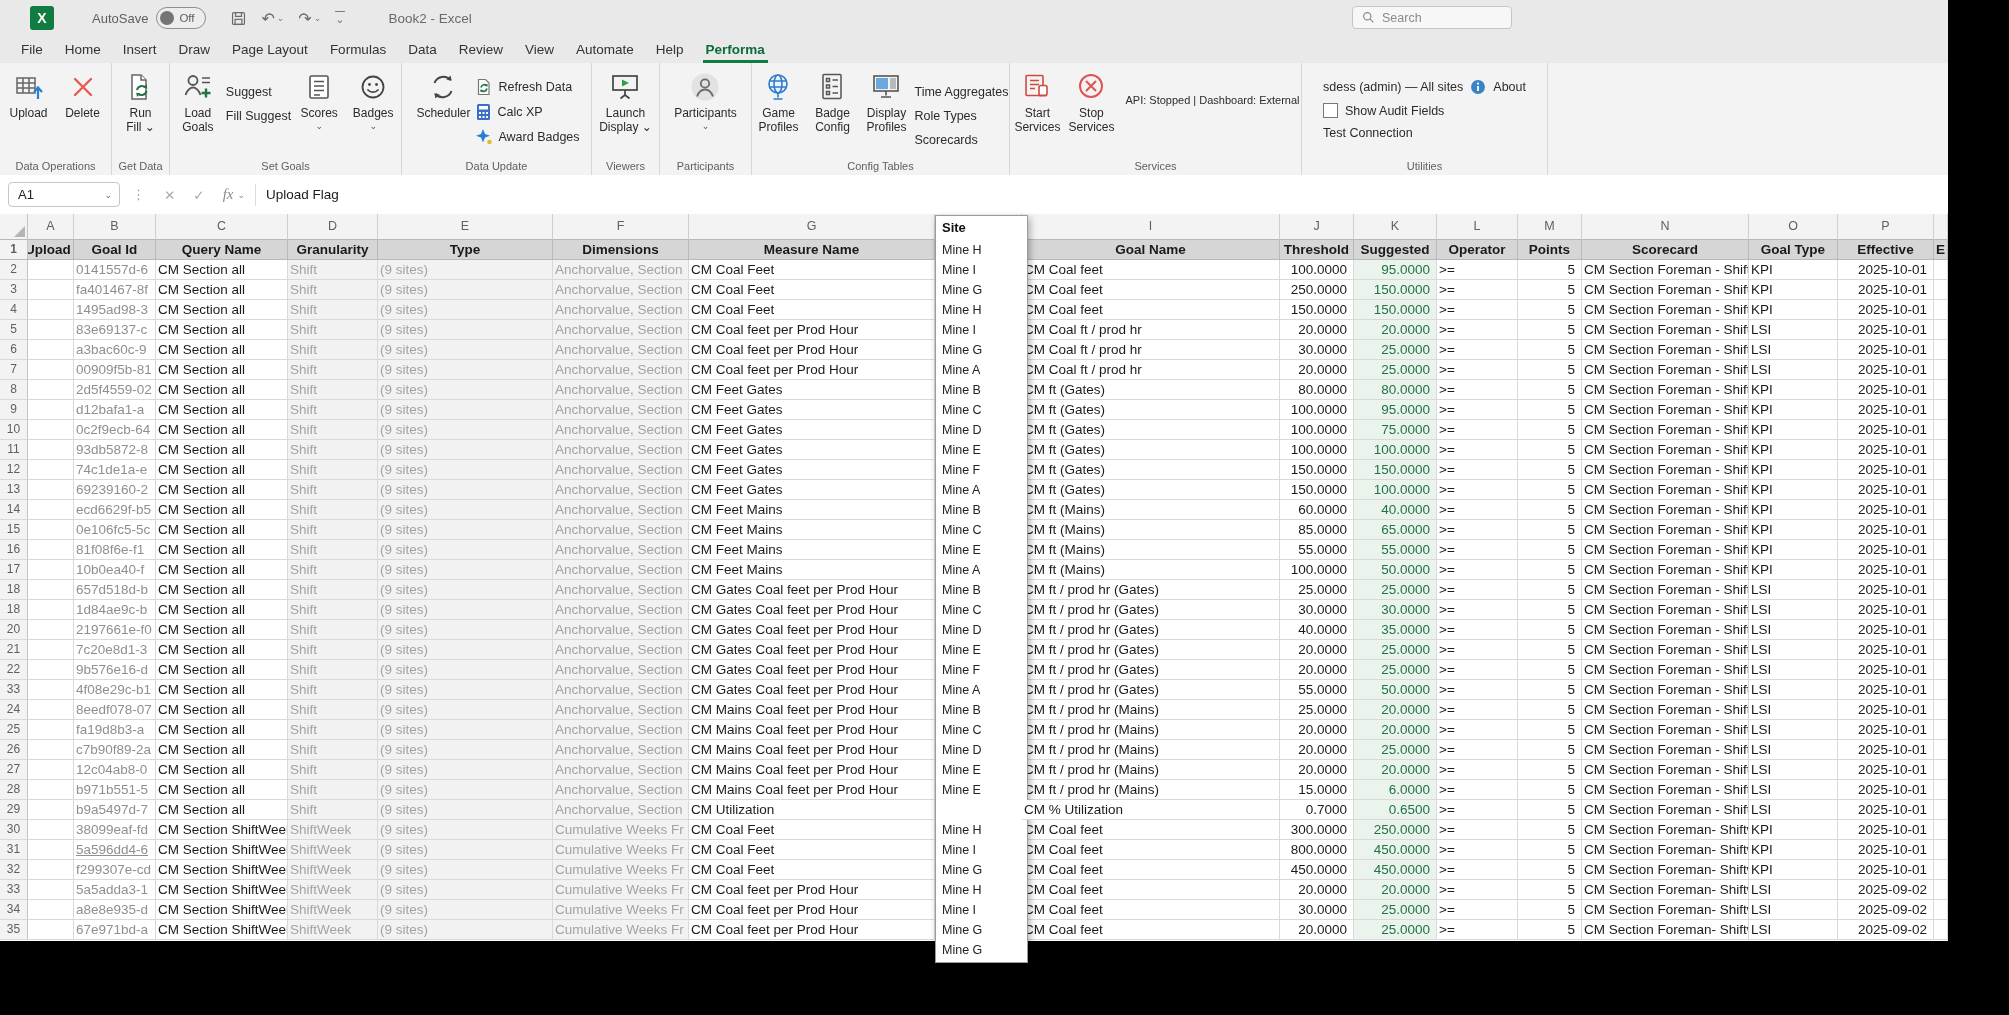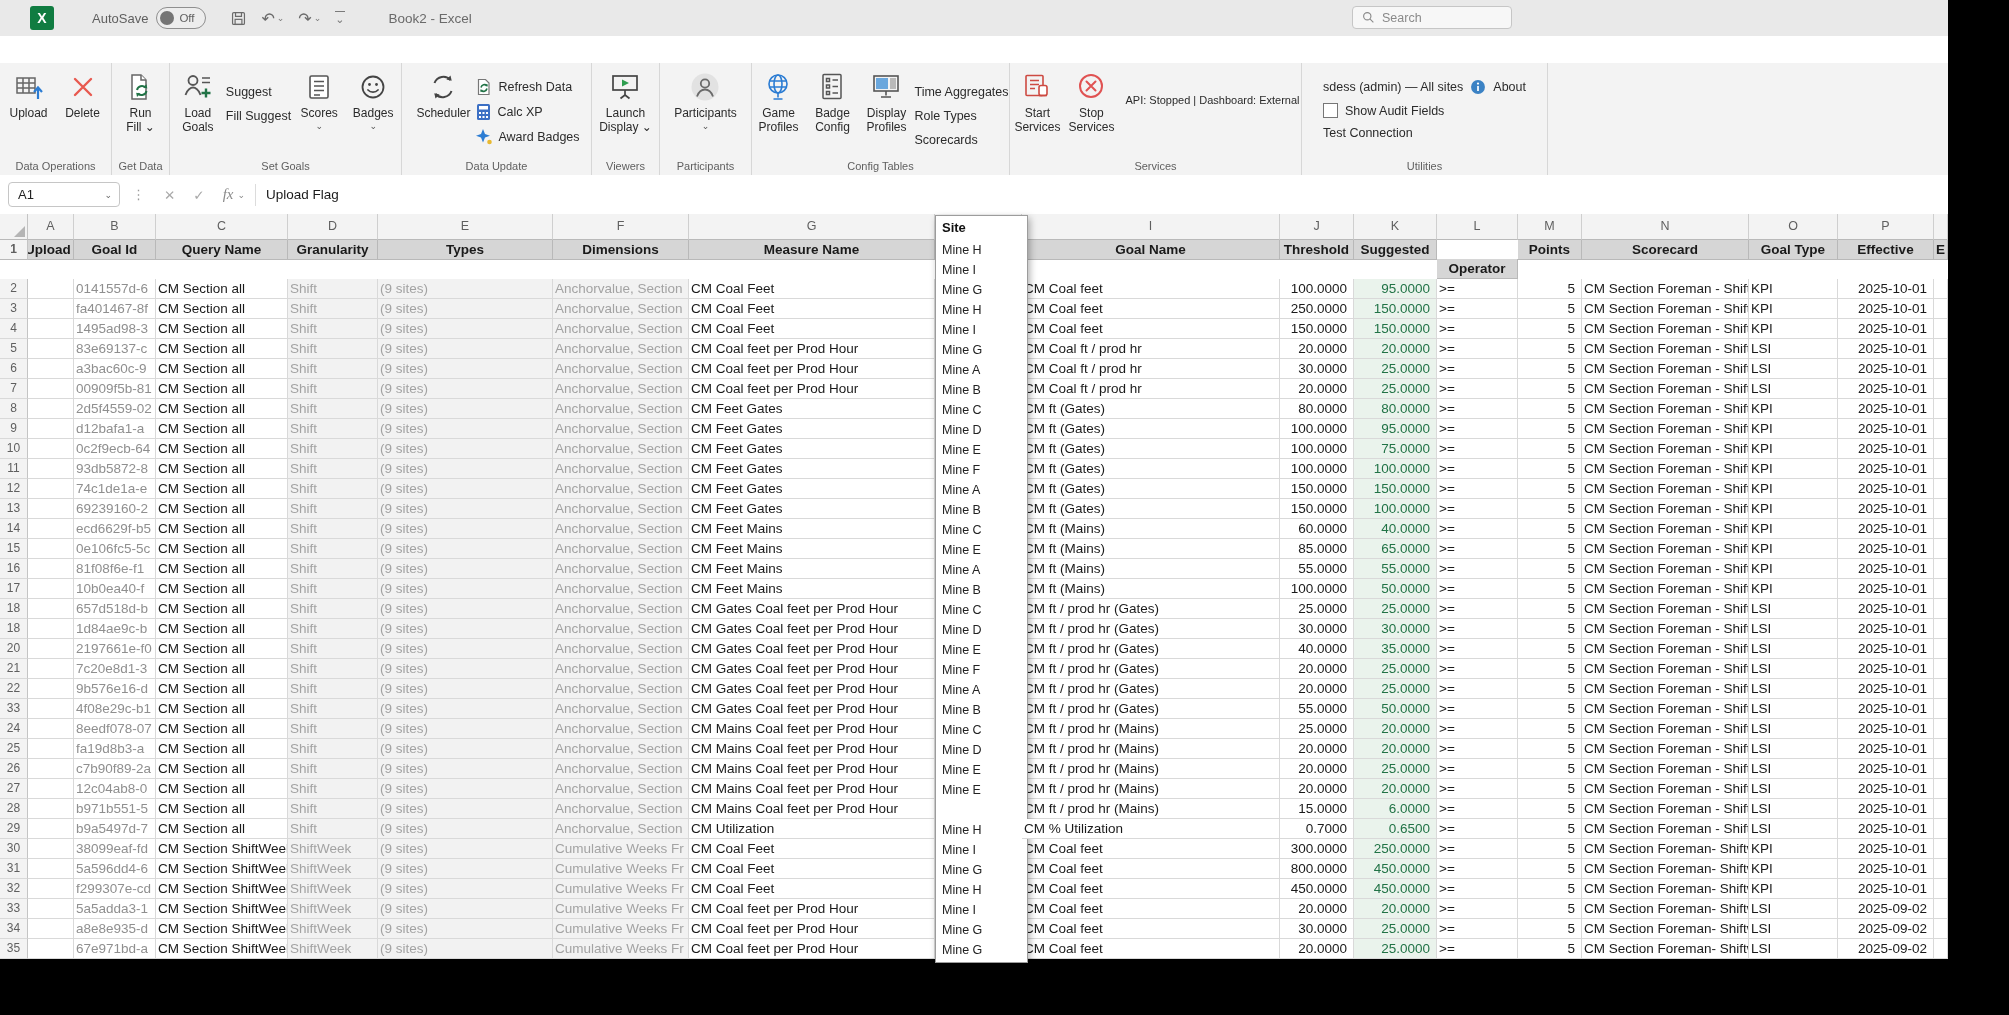--- a/index.html
+++ b/index.html
@@ -116,20 +116,34 @@
       <svg width="13" height="13" viewBox="0 0 16 16">
           <g fill="none" stroke="#8a8a8a" stroke-width="1.4">
             <circle cx="6.5" cy="6.5" r="4.5"></circle>
             <path d="M10 10l4 4"></path>
           </g>
         </svg>
       <span>Search</span>
     </div>
   </div>
 
+  <div class="tabsrow" id="tabs-row">
+      <div class="tab">File</div>
+      <div class="tab">Home</div>
+      <div class="tab">Insert</div>
+      <div class="tab">Draw</div>
+      <div class="tab">Page Layout</div>
+      <div class="tab">Formulas</div>
+      <div class="tab">Data</div>
+      <div class="tab">Review</div>
+      <div class="tab">View</div>
+      <div class="tab">Automate</div>
+      <div class="tab">Help</div>
+      <div class="tab active">Performa</div>
+    </div>
 
   <div class="ribbon" id="ribbon-row">
       <div class="rgroup" style="width: 112px;">
         <div class="bigbtn">
           <div class="bicon">
             <svg width="30" height="30" viewBox="0 0 30 30">
               <g fill="none" stroke="#666" stroke-width="1.5">
                 <rect x="3" y="6" width="18" height="15"></rect>
                 <path d="M3 11h18M3 16h18M9 6v15M15 6v15"></path>
               </g>
@@ -462,28 +476,28 @@
         <div class="gc " style="width: 89px;">O</div>
         <div class="gc " style="width: 96px;">P</div>
         <div class="gc " style="width: 14px;"></div>
       </div>
       <div class="grow hdr">
         <div class="gc gut" style="width: 28px;">1</div>
         <div class="gc hdr-a" style="width: 46px;">Upload Flag</div>
         <div class="gc " style="width: 82px;">Goal Id</div>
         <div class="gc " style="width: 132px;">Query Name</div>
         <div class="gc " style="width: 90px;">Granularity</div>
-        <div class="gc " style="width: 175px;">Types</div>
+        <div class="gc " style="width: 175px;">Type</div>
         <div class="gc " style="width: 136px;">Dimensions</div>
         <div class="gc " style="width: 246px;">Measure Name</div>
         <div class="gc " style="width: 87px;"></div>
         <div class="gc " style="width: 258px;">Goal Name</div>
         <div class="gc " style="width: 74px;">Threshold</div>
         <div class="gc " style="width: 83px;">Suggested</div>
-        <div class="gc " style="width: 81px; margin-top: 19px;">Operator</div>
+        <div class="gc " style="width: 81px;">Operator</div>
         <div class="gc " style="width: 64px;">Points</div>
         <div class="gc " style="width: 167px;">Scorecard</div>
         <div class="gc " style="width: 89px;">Goal Type</div>
         <div class="gc " style="width: 96px;">Effective</div>
         <div class="gc " style="width: 14px;">E</div>
       </div>
       <div class="grow">
         <div class="gc gut" style="width: 28px;">2</div>
         <div class="gc al" style="width: 46px;"></div>
         <div class="gc al t-dim" style="width: 82px;">0141557d-6</div>
@@ -1059,21 +1073,21 @@
         <div class="gc al" style="width: 81px;">&gt;=</div>
         <div class="gc ar" style="width: 64px;">5</div>
         <div class="gc al" style="width: 167px;">CM Section Foreman- Shiftwe</div>
         <div class="gc al" style="width: 89px;">KPI</div>
         <div class="gc ar" style="width: 96px;">2025-10-01</div>
         <div class="gc al" style="width: 14px;"></div>
       </div>
       <div class="grow">
         <div class="gc gut" style="width: 28px;">31</div>
         <div class="gc al" style="width: 46px;"></div>
-        <div class="gc al t-dim" style="width: 82px;">5a596dd4-6</div>
+        <div class="gc al t-dim" style="width: 82px; text-decoration: underline;">5a596dd4-6</div>
         <div class="gc al" style="width: 132px;">CM Section ShiftWeek</div>
         <div class="gc al c-gray" style="width: 90px;">ShiftWeek</div>
         <div class="gc al c-gray" style="width: 175px;">(9 sites)</div>
         <div class="gc al c-gray" style="width: 136px;">Cumulative Weeks Fr</div>
         <div class="gc al" style="width: 246px;">CM Coal Feet</div>
         <div class="gc al" style="width: 87px;"></div>
         <div class="gc al i-col" style="width: 258px;">CM Coal feet</div>
         <div class="gc ar" style="width: 74px;">800.0000</div>
         <div class="gc ar k-col" style="width: 83px;">450.0000</div>
         <div class="gc al" style="width: 81px;">&gt;=</div>

